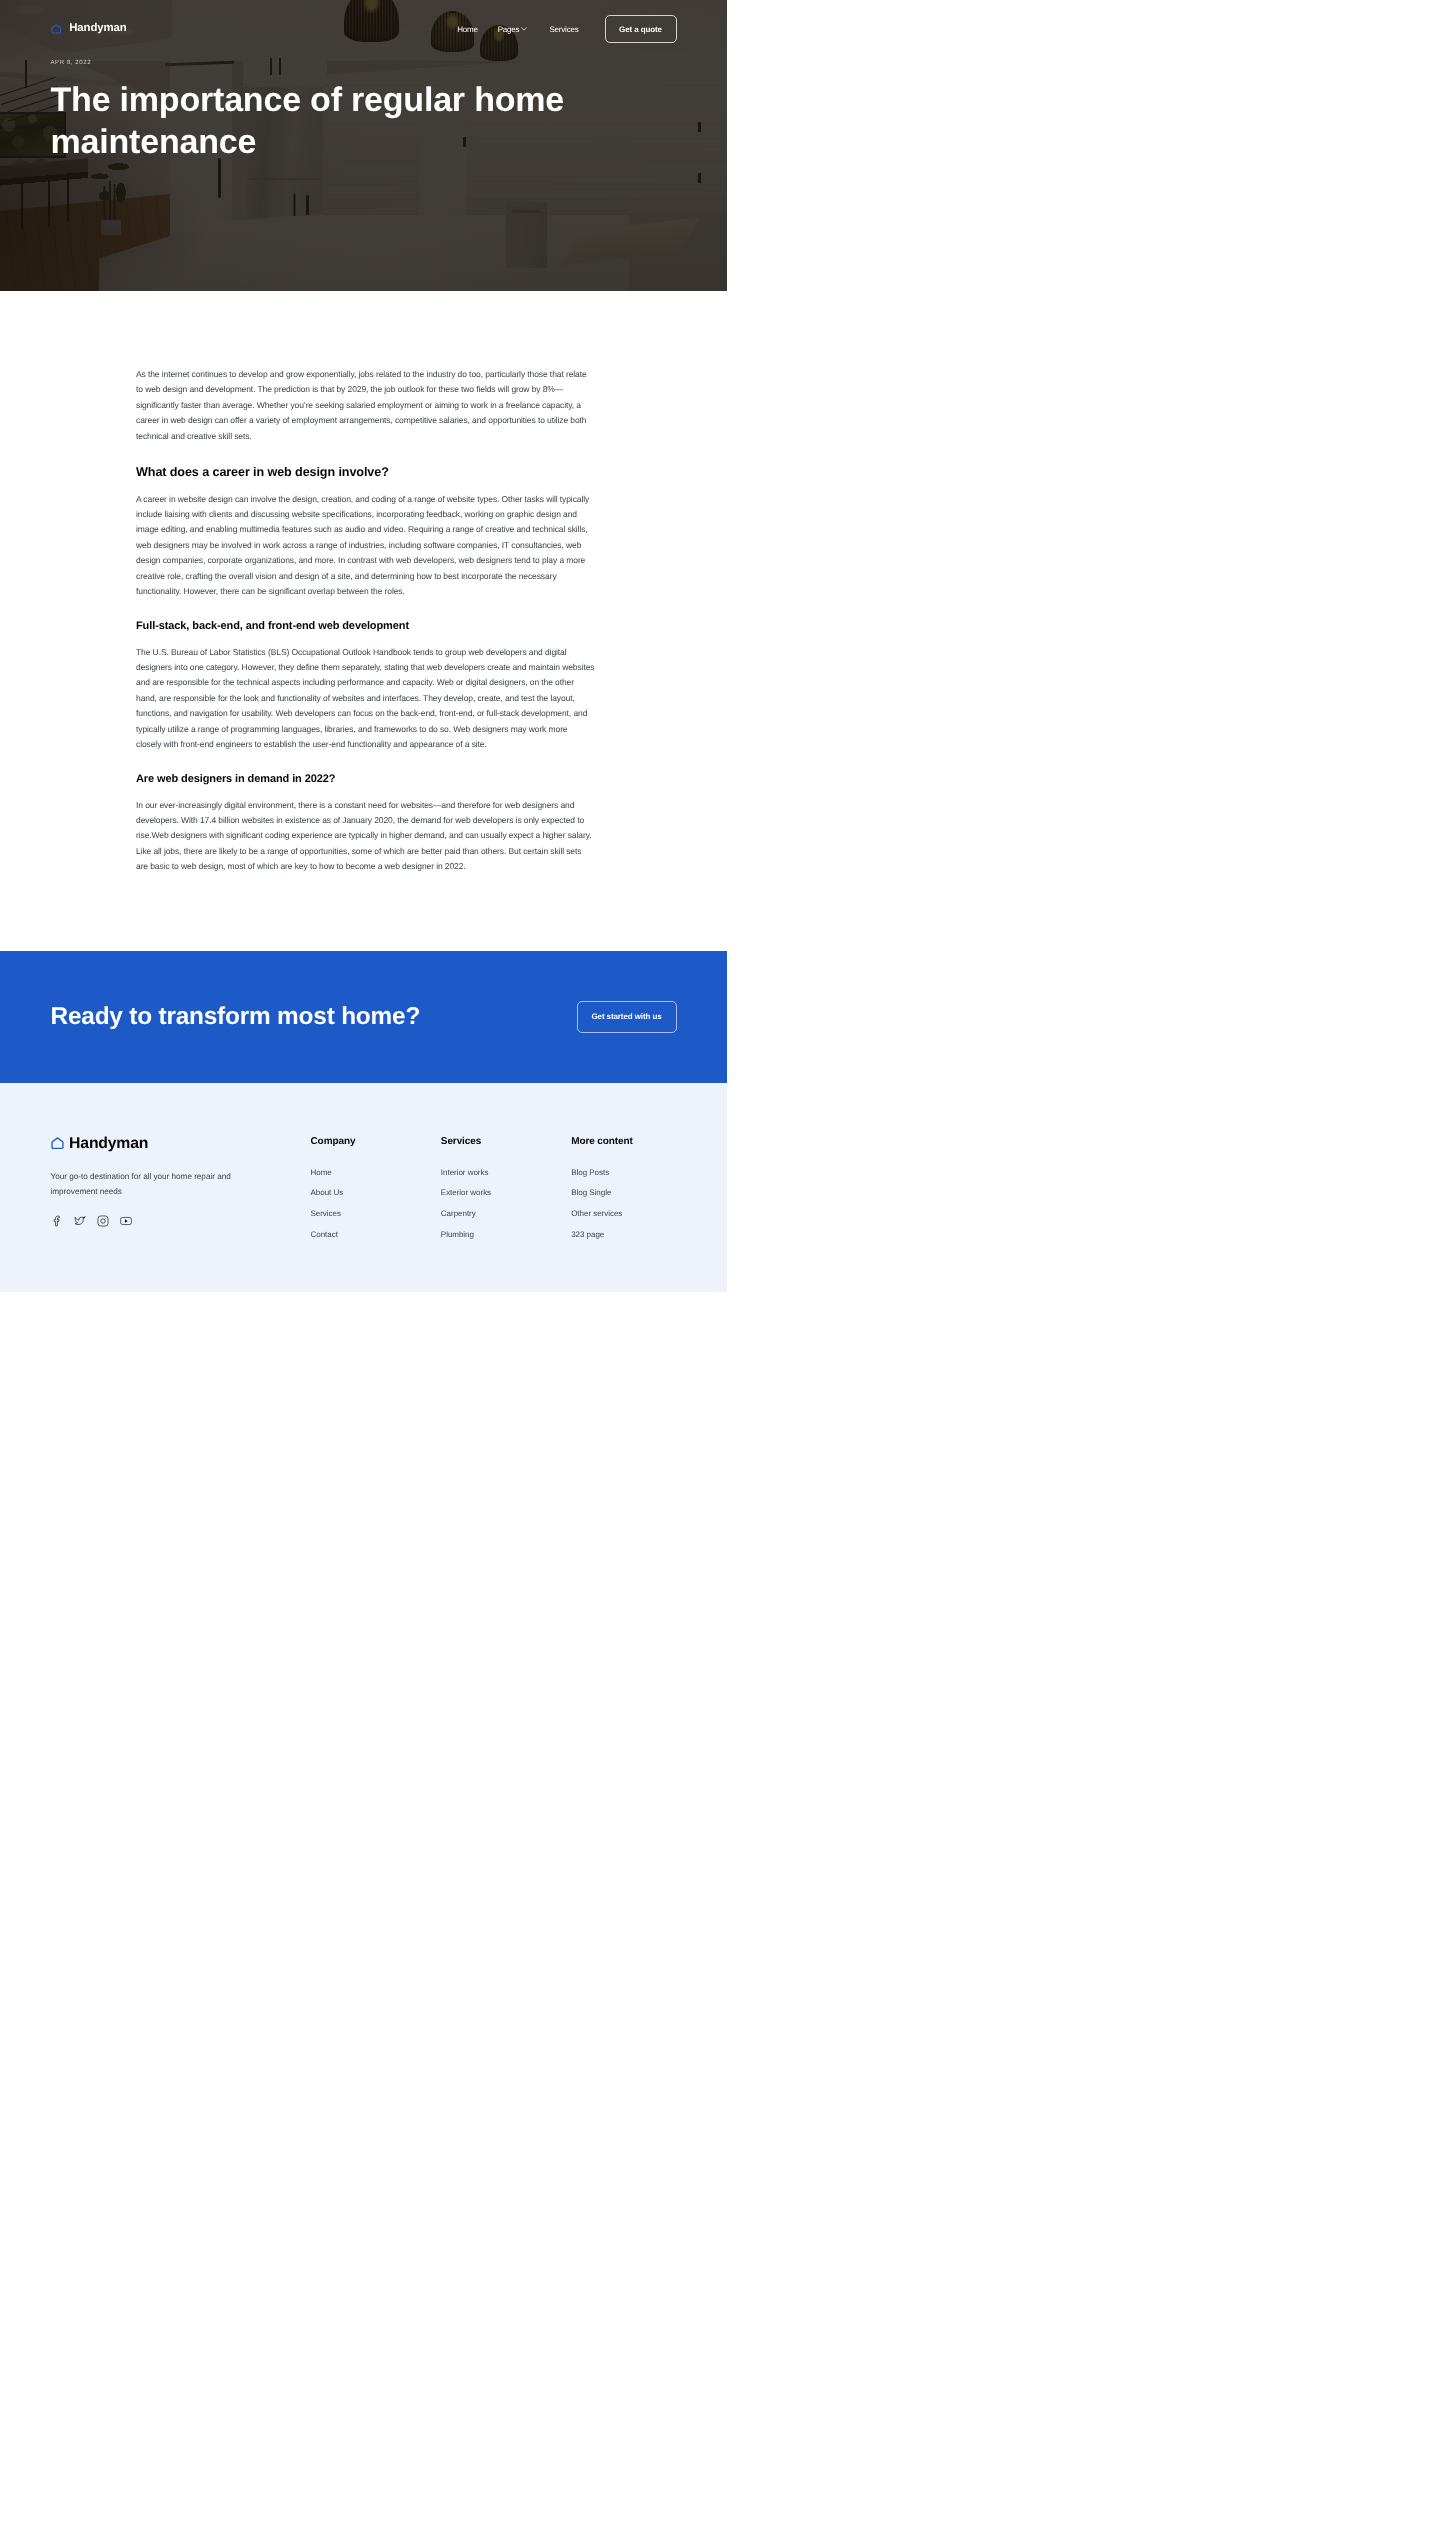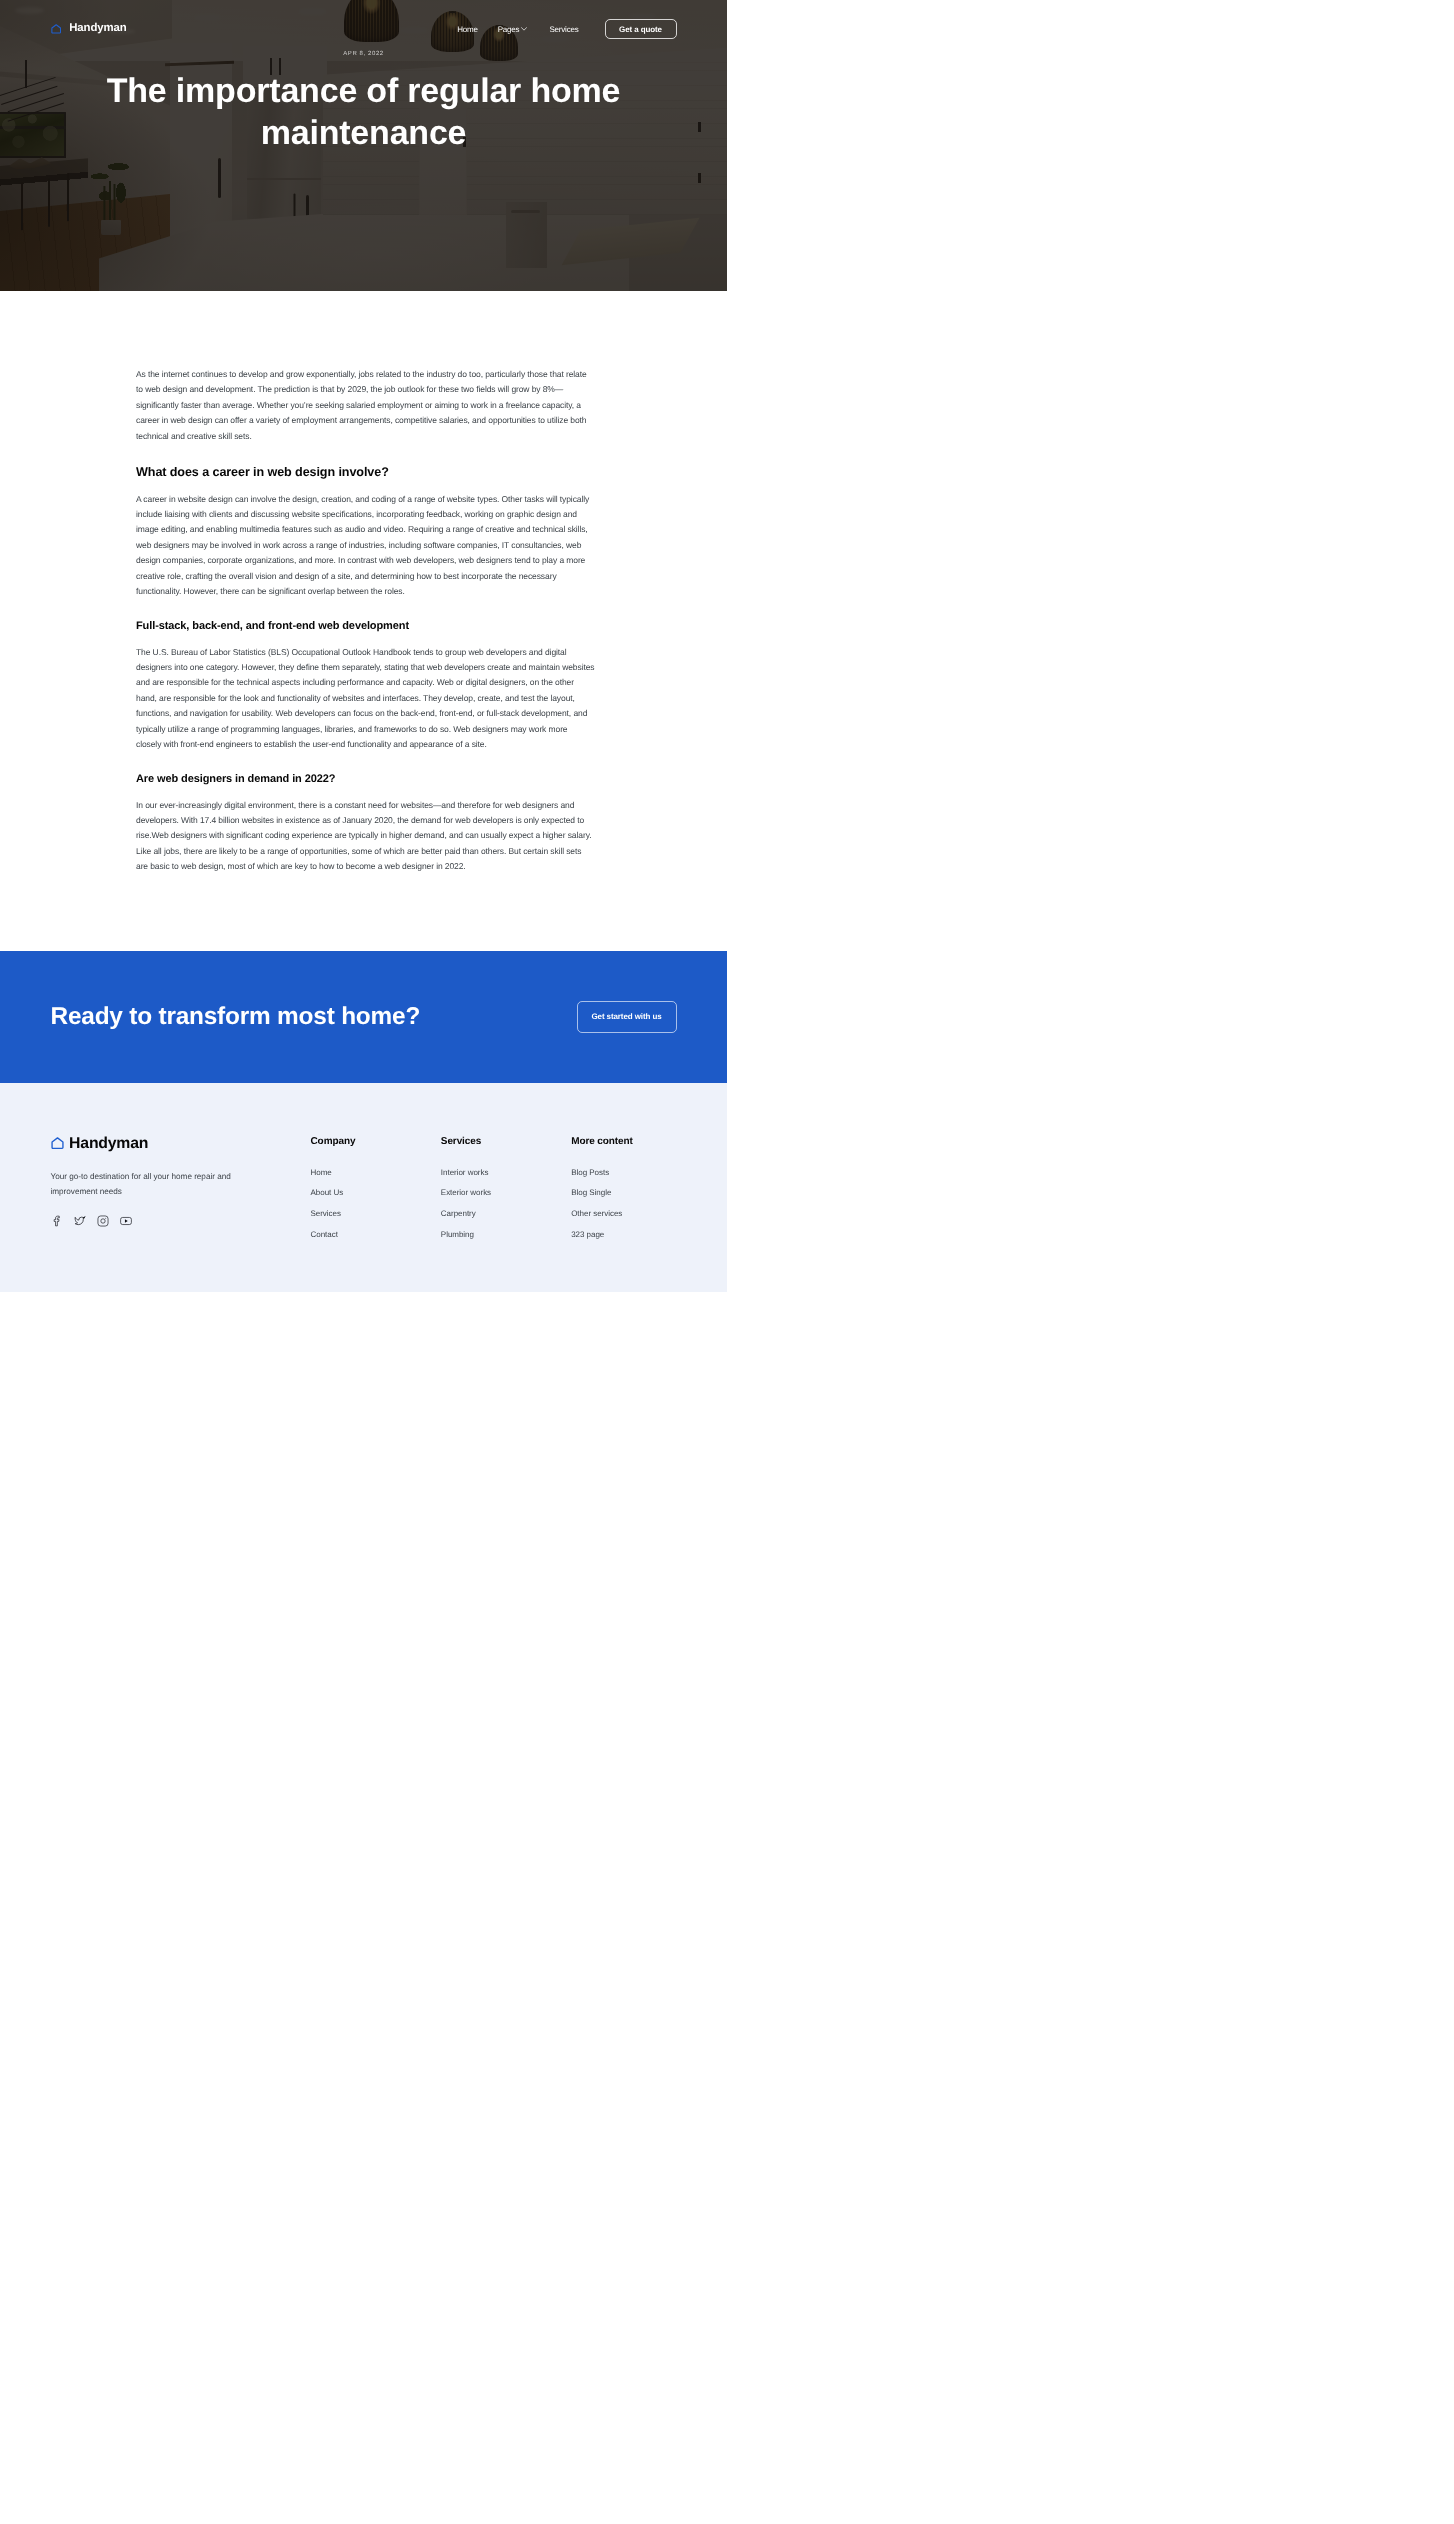--- a/index.html
+++ b/index.html
@@ -5,21 +5,21 @@
 <style>
   *{margin:0;padding:0;box-sizing:border-box}
   html{width:727px}
   body{width:727px;height:1292px;overflow:hidden;font-family:"Liberation Sans",sans-serif;background:#fff;color:#1a1a1a;
        -webkit-font-smoothing:antialiased;-moz-osx-font-smoothing:grayscale;text-rendering:geometricPrecision;font-kerning:normal}
 
   
   .hero{position:relative;height:291px;overflow:hidden;isolation:isolate}
   .hero-photo{position:absolute;inset:0;overflow:hidden;background:#cfcac4}
   .hero-overlay{position:absolute;inset:0;background:rgba(24,20,15,.825);z-index:5}
-  .hero-inner{position:relative;z-index:6;width:626px;margin:3px auto;text-align:center;padding-top:47px}
+  .hero-inner{position:relative;z-index:6;width:626px;margin:12px auto;text-align:left;padding-top:47px}
 
   
   .hero-photo{background:linear-gradient(180deg,#b9b5b0 0%,#cbc8c4 34%,#d6d4d1 70%,#c6c3be 100%);filter:contrast(1.18) brightness(1.06)}
   .hero-photo>div{position:absolute}
 
   
   .ph-ceiling{left:0;top:0;width:727px;height:61px;
      background:linear-gradient(184deg,#d7d3ce 0%,#e3e0db 70%,#eceae6 100%);}
   .ph-ceiling::before{content:"";position:absolute;left:0;top:0;width:172px;height:62px;
      background:linear-gradient(120deg,#d2cec8,#c6c2bb);clip-path:polygon(0 0,100% 0,100% 62%,0 100%);}
@@ -162,21 +162,21 @@
   .foot-brand .brand-name{margin-left:5.6px}
   .brand-name{font-size:11.4px;font-weight:bold;color:#fff;letter-spacing:-0.1px;line-height:1}
   .nav-links{display:flex;align-items:center}
   .nav-slot-1{margin-right:20px}
   .nav-slot-2{margin-right:22px}
   .nav-slot-3{margin-right:26px}
   .nav-item{gap:3.5px}
   .nav-link{color:#fff;font-size:8px;letter-spacing:-0.2px;text-decoration:none;line-height:10.6px;white-space:nowrap;display:block;padding-top:2.5px}
   .nav-item{display:flex;align-items:center;gap:2px}
   .chev{display:block;line-height:0}
-  .nav-btn{display:flex;align-items:center;justify-content:center;width:72px;height:20px;
+  .nav-btn{display:flex;align-items:center;justify-content:center;width:72px;height:28px;
            border:0.5px solid rgba(255,255,255,.78);border-radius:5px;color:#fff;font-size:8px;
            font-weight:bold;letter-spacing:-0.1px;text-decoration:none}
   .hero-date{font-size:6px;letter-spacing:0.6px;color:rgba(255,255,255,.72);line-height:9px;
              font-weight:500;margin-bottom:10.6px}
   .hero-title{font-size:34px;line-height:42px;font-weight:bold;color:#fff;letter-spacing:-0.2px}
 
   
   .article{padding:76px 12px 76px}
   .rich{width:459px;margin:0 auto;transform:translateX(2px)}
   .rich p{font-size:8.5px;line-height:15.4px;color:#3d4349;letter-spacing:-0.1px}

